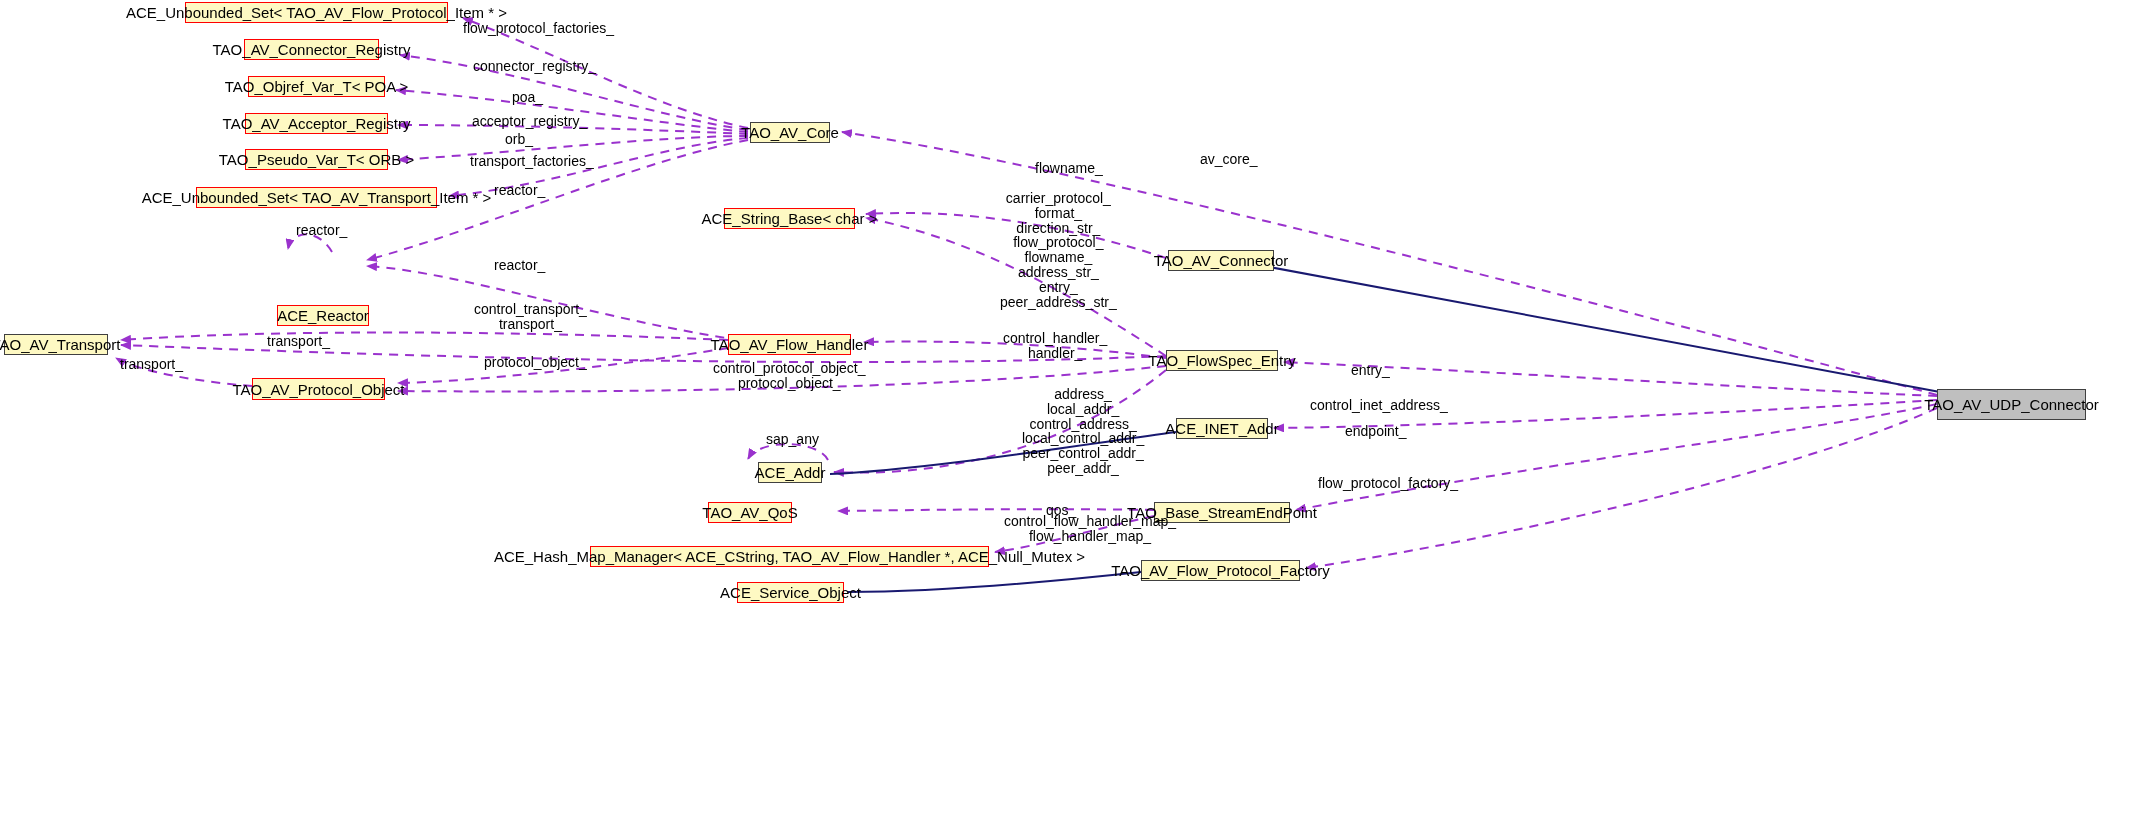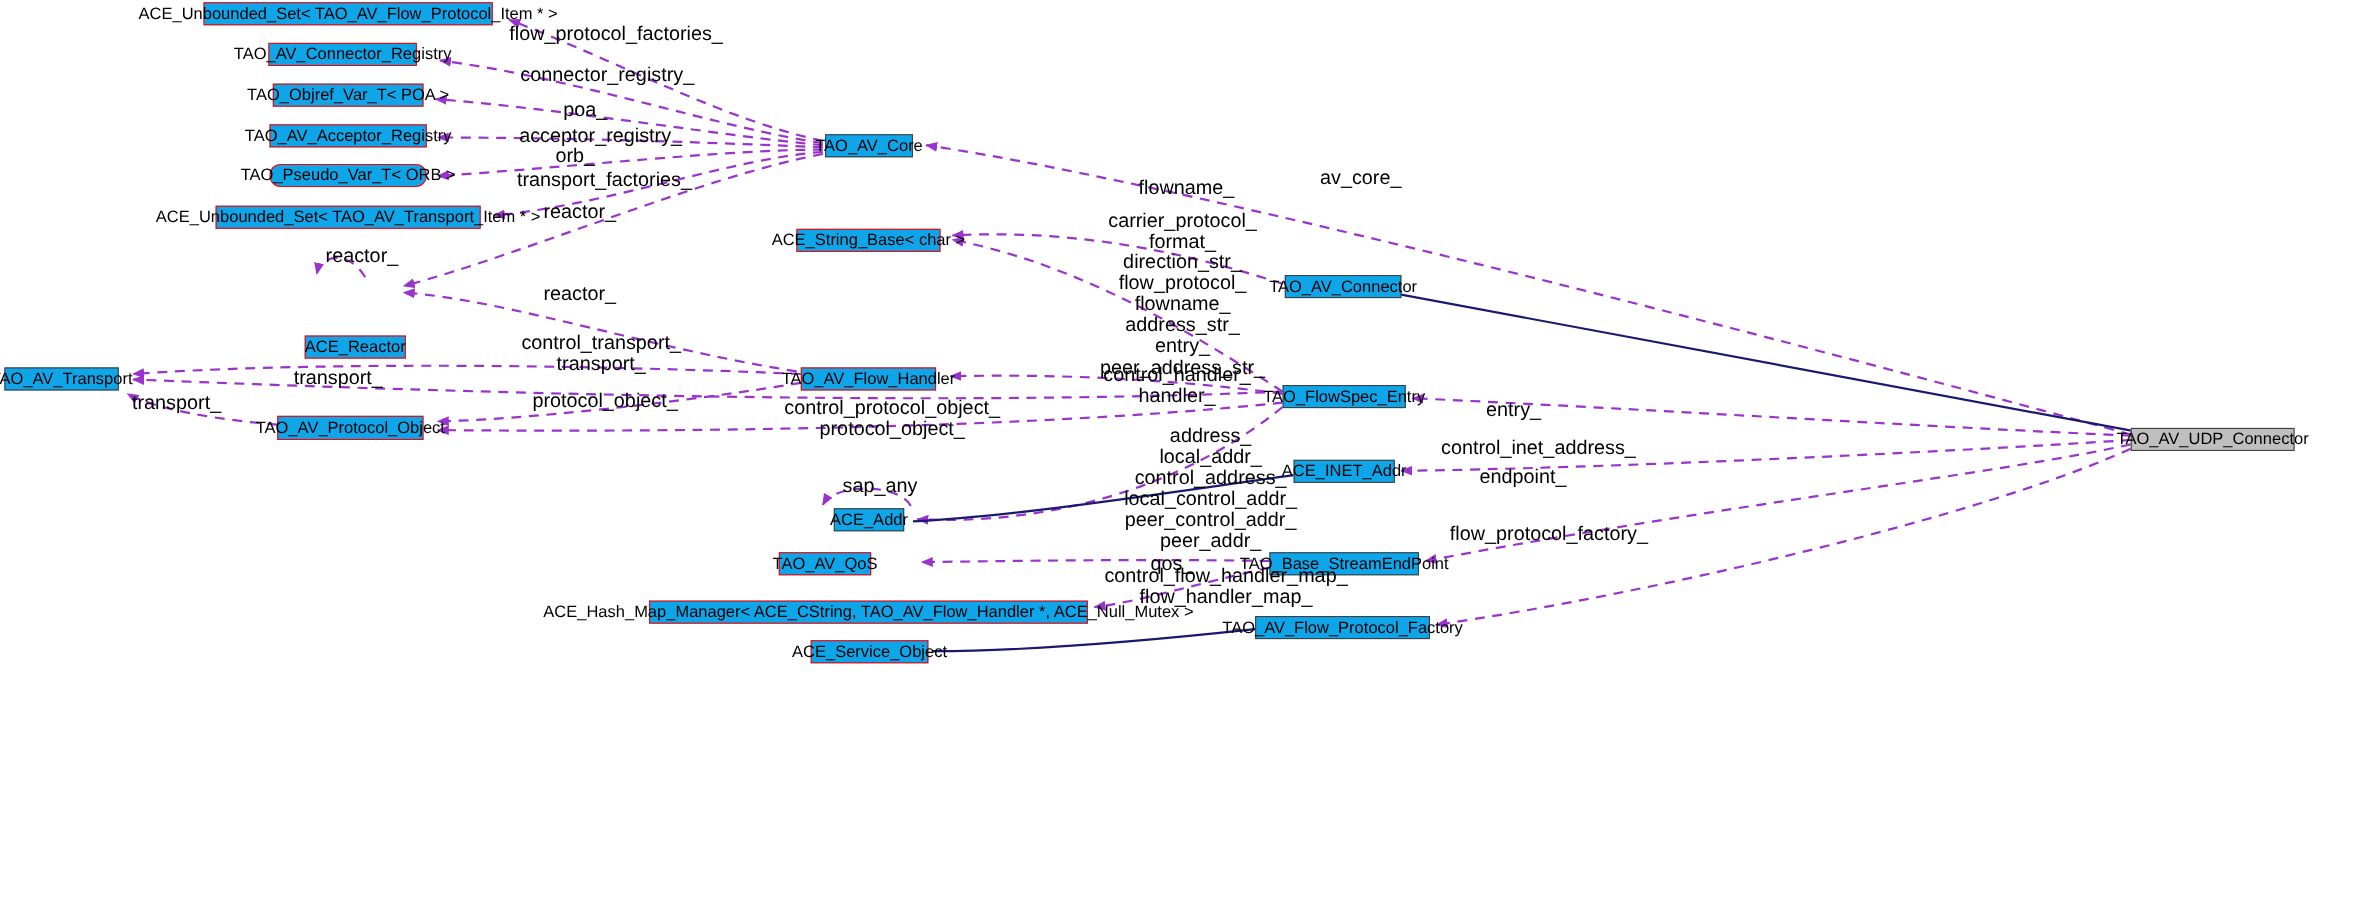--- a/index.html
+++ b/index.html
@@ -1,25 +1,25 @@
 <!DOCTYPE html>
 <html><head>
 <meta charset="utf-8">
 <style>
   html,body{margin:0;padding:0;background:#ffffff;}
   #canvas{position:relative;width:2149px;height:832px;background:#ffffff;
           font-family:"Liberation Sans","DejaVu Sans",sans-serif;overflow:hidden;}
   svg.edges{position:absolute;left:0;top:0;width:2149px;height:832px;}
   .node{position:absolute;box-sizing:border-box;display:flex;align-items:center;
-        justify-content:center;white-space:nowrap;background:#0ea5e9;
+        justify-content:center;white-space:nowrap;background:#fef9c3;
         font-size:15px;color:#000000;line-height:1;}
   .node.red{border:1.5px solid #ff0000;}
   .node.black{border:1.5px solid #404040;}
   .node.current{border:1.5px solid #404040;background:#bfbfbf;}
-  .elabel{position:absolute;font-size:18px;color:#000000;white-space:nowrap;
+  .elabel{position:absolute;font-size:14px;color:#000000;white-space:nowrap;
           text-align:center;line-height:1.06;}
 </style>
 </head>
 <body>
 
 <div id="canvas">
 
   <svg class="edges" viewBox="0 0 2149 832">
     <defs>
       <marker id="ar-purple" markerWidth="11" markerHeight="9" refX="10" refY="4.5" orient="auto" markerUnits="userSpaceOnUse">
@@ -78,38 +78,38 @@
     <path class="u" d="M1937,408 C1800,470 1500,540 1306,568"></path>
 
     <path class="i" d="M1264,266 L1940,392"></path>
   </svg>
 
   <div id="nodes-layer">
       <div class="node red" style="left: 185px; top: 2px; width: 263px; height: 21px;">ACE_Unbounded_Set&lt; TAO_AV_Flow_Protocol_Item * &gt;</div>
       <div class="node red" style="left: 244px; top: 39px; width: 135px; height: 21px;">TAO_AV_Connector_Registry</div>
       <div class="node red" style="left: 248px; top: 76px; width: 137px; height: 21px;">TAO_Objref_Var_T&lt; POA &gt;</div>
       <div class="node red" style="left: 245px; top: 113px; width: 143px; height: 21px;">TAO_AV_Acceptor_Registry</div>
-      <div class="node red" style="left: 245px; top: 149px; width: 143px; height: 21px; border-radius: 10px;">TAO_Pseudo_Var_T&lt; ORB &gt;</div>
+      <div class="node red" style="left: 245px; top: 149px; width: 143px; height: 21px;">TAO_Pseudo_Var_T&lt; ORB &gt;</div>
       <div class="node red" style="left: 196px; top: 187px; width: 241px; height: 21px;">ACE_Unbounded_Set&lt; TAO_AV_Transport_Item * &gt;</div>
       <div class="node red" style="left: 277px; top: 266px; width: 92px; height: 21px; margin-top: 39px;">ACE_Reactor</div>
       <div class="node black" style="left: 750px; top: 122px; width: 80px; height: 21px;">TAO_AV_Core</div>
       <div class="node red" style="left: 724px; top: 208px; width: 131px; height: 21px;">ACE_String_Base&lt; char &gt;</div>
       <div class="node black" style="left: 4px; top: 334px; width: 104px; height: 21px;">TAO_AV_Transport</div>
       <div class="node red" style="left: 252px; top: 378px; width: 133px; height: 22px;">TAO_AV_Protocol_Object</div>
       <div class="node red" style="left: 728px; top: 334px; width: 123px; height: 21px;">TAO_AV_Flow_Handler</div>
       <div class="node black" style="left: 758px; top: 462px; width: 64px; height: 21px;">ACE_Addr</div>
       <div class="node red" style="left: 708px; top: 502px; width: 84px; height: 21px;">TAO_AV_QoS</div>
       <div class="node red" style="left: 590px; top: 546px; width: 399px; height: 21px;">ACE_Hash_Map_Manager&lt; ACE_CString, TAO_AV_Flow_Handler *, ACE_Null_Mutex &gt;</div>
       <div class="node red" style="left: 737px; top: 582px; width: 107px; height: 21px;">ACE_Service_Object</div>
       <div class="node black" style="left: 1168px; top: 250px; width: 106px; height: 21px;">TAO_AV_Connector</div>
       <div class="node black" style="left: 1166px; top: 350px; width: 112px; height: 21px;">TAO_FlowSpec_Entry</div>
       <div class="node black" style="left: 1176px; top: 418px; width: 92px; height: 21px;">ACE_INET_Addr</div>
       <div class="node black" style="left: 1154px; top: 502px; width: 136px; height: 21px;">TAO_Base_StreamEndPoint</div>
       <div class="node black" style="left: 1141px; top: 560px; width: 159px; height: 21px;">TAO_AV_Flow_Protocol_Factory</div>
-      <div class="node current" style="left: 1937px; top: 389px; width: 149px; height: 21px;">TAO_AV_UDP_Connector</div>
+      <div class="node current" style="left: 1937px; top: 389px; width: 149px; height: 31px;">TAO_AV_UDP_Connector</div>
     </div>
   <div id="labels-layer">
       <div class="elabel" style="left: 463px; top: 21px;">flow_protocol_factories_</div>
       <div class="elabel" style="left: 473px; top: 59px;">connector_registry_</div>
       <div class="elabel" style="left: 512px; top: 90px;">poa_</div>
       <div class="elabel" style="left: 472px; top: 114px;">acceptor_registry_</div>
       <div class="elabel" style="left: 505px; top: 132px;">orb_</div>
       <div class="elabel" style="left: 470px; top: 154px;">transport_factories_</div>
       <div class="elabel" style="left: 494px; top: 183px;">reactor_</div>
       <div class="elabel" style="left: 296px; top: 223px;">reactor_</div>

